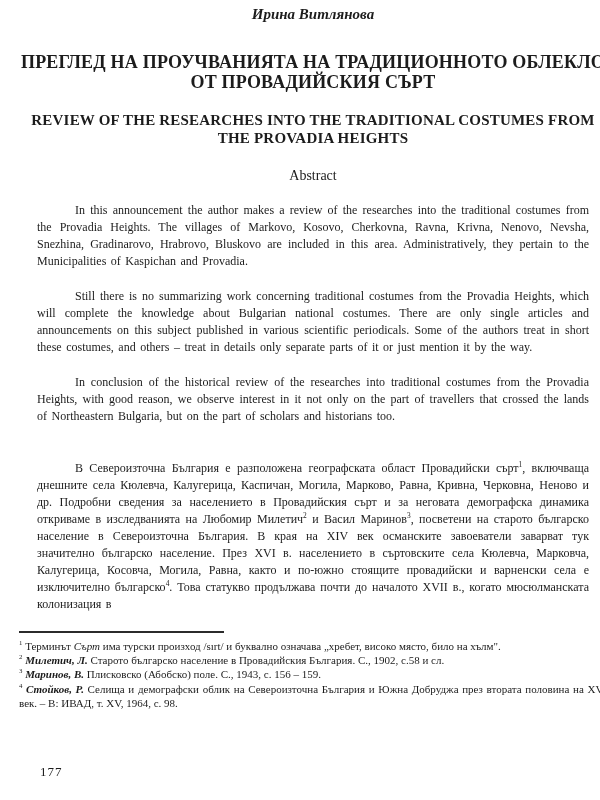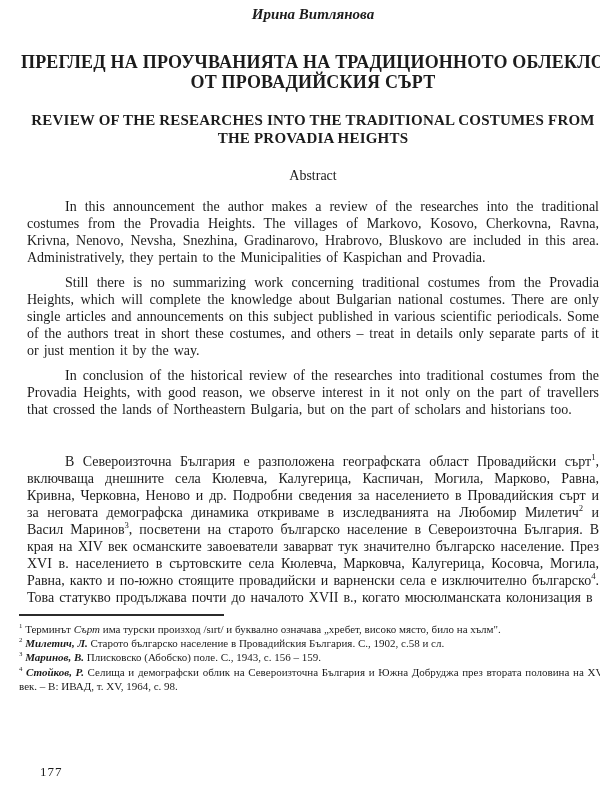--- a/index.html
+++ b/index.html
@@ -36,22 +36,22 @@
     line-height: 17.5px;
     margin-top: 20px;
     letter-spacing: 0.2px;
   }
   .abstract-heading {
     font-size: 14px;
     margin-top: 21px;
   }
   .abstract-block { margin-top: 14px; }
   p.justified {
-    margin: 8px;
-    font-size: 14px;
+    margin: 18px;
+    font-size: 12px;
     line-height: 17px;
     text-align: justify;
     text-indent: 38px;
     word-spacing: 1.5px;
   }
   .body-paragraph {
     margin-top: 35px !important;
     word-spacing: 2.5px;
   }
   sup {

